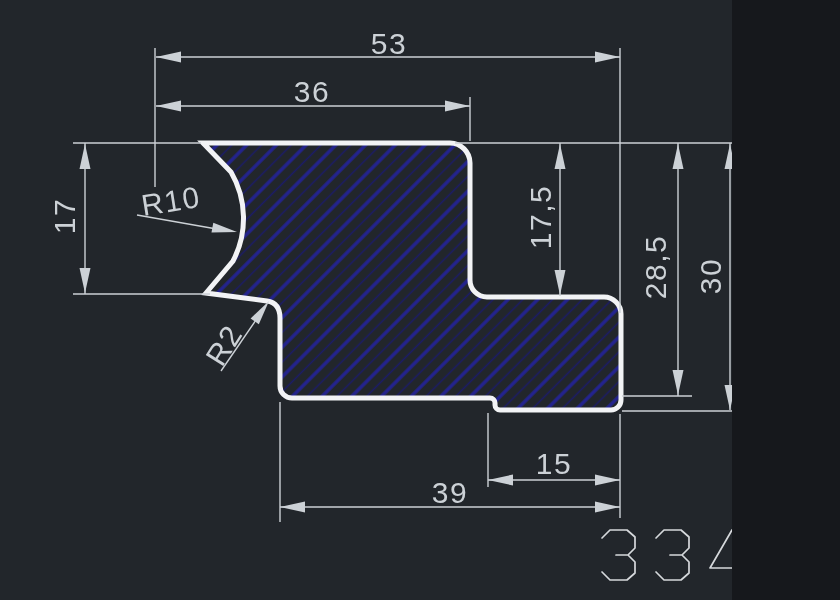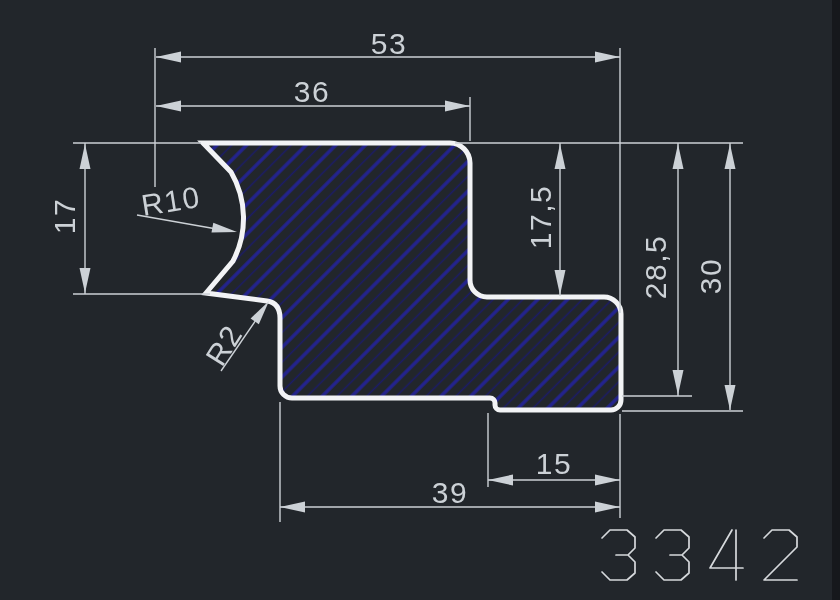--- a/index.html
+++ b/index.html
@@ -1,21 +1,21 @@
 <!DOCTYPE html>
 <html><head>
 <meta charset="utf-8">
 <style>
   html, body {
     margin: 0;
     padding: 0;
     background: #16181c;
   }
   .canvas-wrap {
-    width: 832px;
+    width: 732px;
     height: 600px;
     overflow: hidden;
     position: relative;
   }
   svg {
     display: block;
   }
   text {
     font-family: "Liberation Sans", "DejaVu Sans", sans-serif;
     font-size: 30px;

